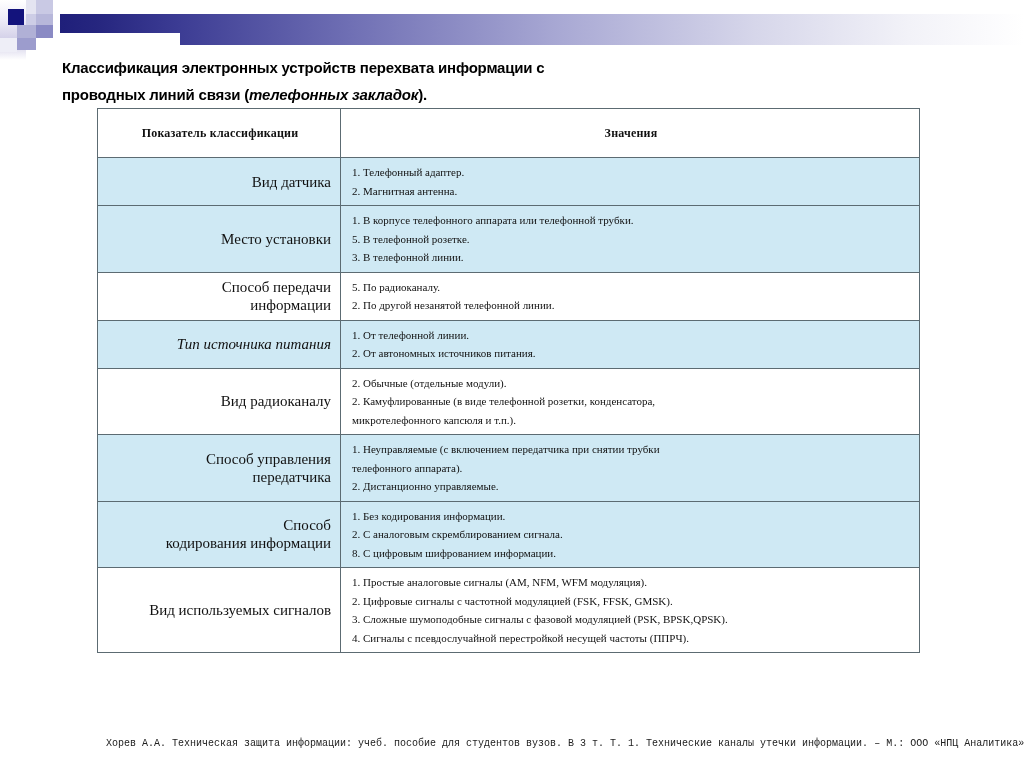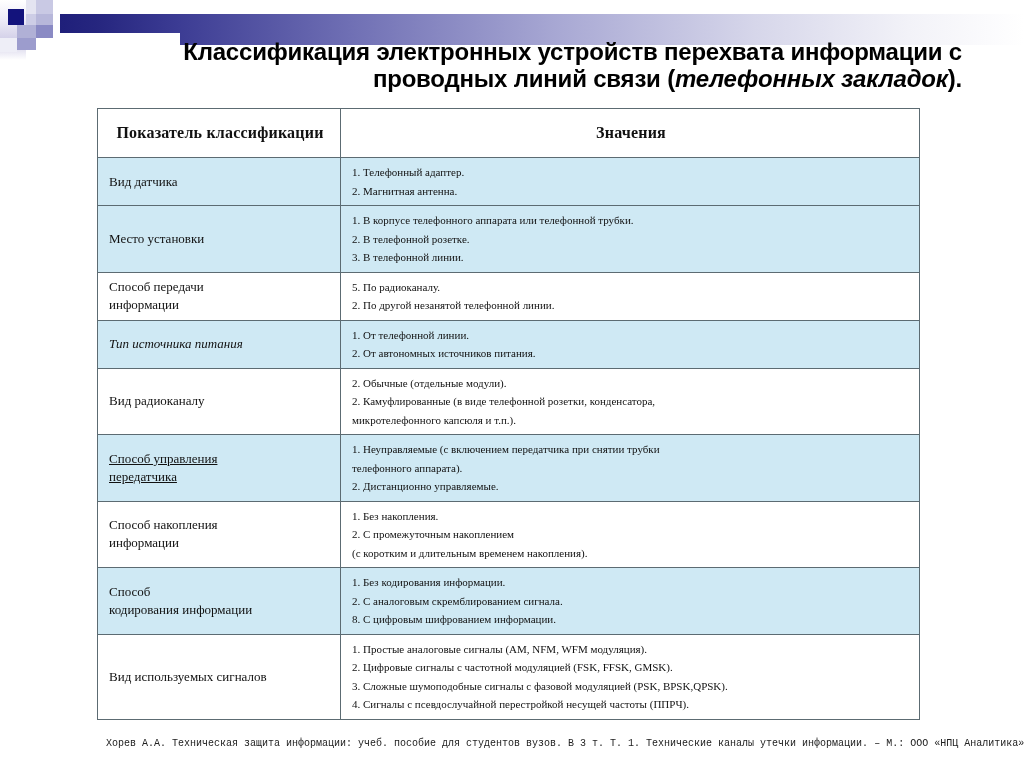--- a/index.html
+++ b/index.html
@@ -52,26 +52,26 @@
     top: 0;
     width: 26px;
     height: 60px;
     background: linear-gradient(to bottom, #ffffff 0%, #eceaf6 35%, #cfcce6 70%, #ffffff 100%);
   }
 
   
   #title {
     position: absolute;
     left: 62px;
-    top: 38px;
+    top: 54px;
     width: 900px;
-    text-align: right;
+    text-align: left;
     font-family: "Liberation Sans", sans-serif;
     font-weight: bold;
-    font-size: 24px;
+    font-size: 15px;
     line-height: 27px;
     color: #000000;
     letter-spacing: -0.2px;
   }
   #title .italic { font-style: italic; }
 
   
   #tbl-wrap {
     position: absolute;
     left: 97px;
@@ -91,34 +91,34 @@
   table#classification th,
   table#classification td {
     border: 1px solid #5c6b72;
     vertical-align: middle;
     padding: 5px 9px 5px 11px;
   }
 
   thead th {
     background: #ffffff;
     font-weight: bold;
-    font-size: 16px;
+    font-size: 12px;
     text-align: center;
     height: 38px;
     letter-spacing: 0.2px;
   }
   thead th.left-head { text-align: center; }
 
   tbody tr.shade > td { background: #cfe9f4; }
   tbody tr.plain > td { background: #ffffff; }
 
   td.label {
-    font-size: 13px;
+    font-size: 15px;
     line-height: 18px;
-    text-align: left;
+    text-align: right;
     margin-left: 8px;
   }
   td.values {
     font-size: 11px;
     line-height: 18.5px;
     text-align: left;
     vertical-align: middle;
   }
   td.values ol {
     margin: 0;
@@ -193,21 +193,21 @@
               <li>1. Телефонный адаптер.</li>
               <li>2. Магнитная антенна.</li>
             </ol>
           </td>
         </tr>
         <tr class="shade">
           <td class="label" style="white-space: pre-line; font-family: Liberation Serif, serif;">Место установки</td>
           <td class="values">
             <ol>
               <li>1. В корпусе телефонного аппарата или телефонной трубки.</li>
-              <li>2. В телефонной розетке.</li>
+              <li>5. В телефонной розетке.</li>
               <li>3. В телефонной линии.</li>
             </ol>
           </td>
         </tr>
         <tr class="plain">
           <td class="label" style="white-space: pre-line;">Способ передачи
 информации</td>
           <td class="values">
             <ol>
               <li>5. По радиоканалу.</li>
@@ -228,38 +228,27 @@
           <td class="label" style="white-space: pre-line;">Вид радиоканалу</td>
           <td class="values">
             <ol>
               <li>2. Обычные (отдельные модули).</li>
               <li>2. Камуфлированные (в виде телефонной розетки, конденсатора,
     микротелефонного капсюля и т.п.).</li>
             </ol>
           </td>
         </tr>
         <tr class="shade">
-          <td class="label" style="white-space: pre-line; text-decoration: underline;">Способ управления
+          <td class="label" style="white-space: pre-line;">Способ управления
 передатчика</td>
           <td class="values">
             <ol>
               <li>1. Неуправляемые (с включением передатчика при снятии трубки
     телефонного аппарата).</li>
               <li>2. Дистанционно управляемые.</li>
-            </ol>
-          </td>
-        </tr>
-        <tr class="plain">
-          <td class="label" style="white-space: pre-line;">Способ накопления
-информации</td>
-          <td class="values">
-            <ol>
-              <li>1. Без накопления.</li>
-              <li>2. С промежуточным накоплением
-    (с коротким и длительным временем накопления).</li>
             </ol>
           </td>
         </tr>
         <tr class="shade">
           <td class="label" style="white-space: pre-line;">Способ
 кодирования информации</td>
           <td class="values">
             <ol>
               <li>1. Без кодирования информации.</li>
               <li>2. С аналоговым скремблированием сигнала.</li>

